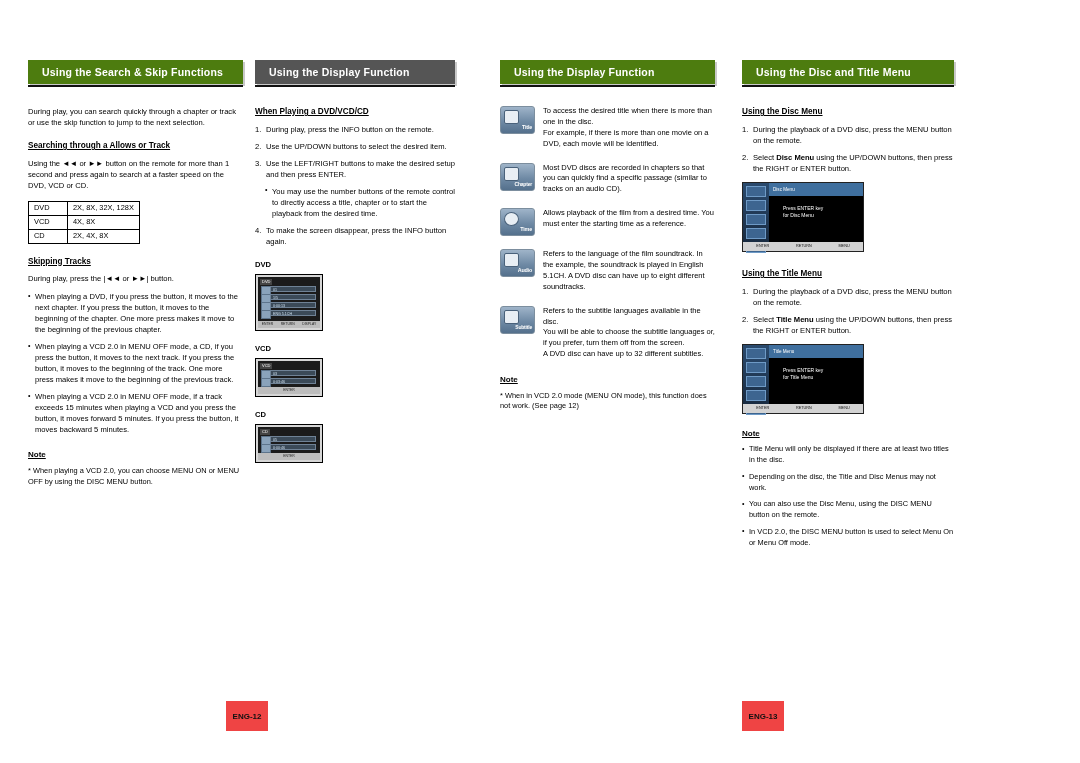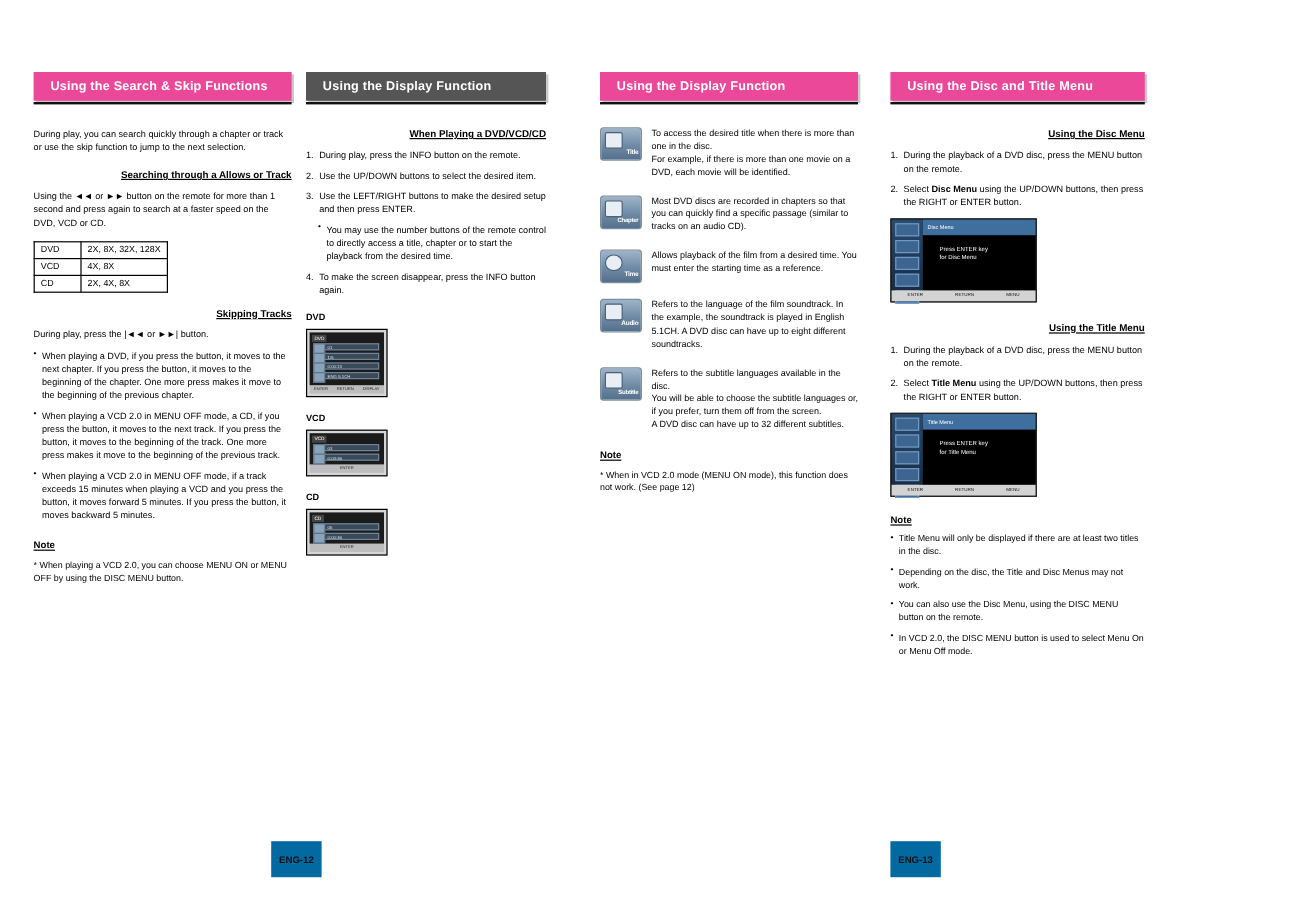--- a/index.html
+++ b/index.html
@@ -36,21 +36,21 @@
     height: 24px;
     display: flex;
     align-items: center;
     padding-left: 14px;
     font-size: 10.5px;
     font-weight: bold;
     color: #ffffff;
     letter-spacing: .2px;
     position: relative;
   }
-  .hdr.dark { background: #ec4899; }
+  .hdr.dark { background: #4d7c0f; }
   .hdr.darker { background: #555555; }
   .hdr::after {
     content: "";
     position: absolute;
     left: 0; bottom: -3px;
     width: 100%;
     height: 2px;
     background: #111;
   }
   .hdr-shadow { box-shadow: 2px 2px 0 #c9c9c9; }
@@ -60,21 +60,20 @@
     margin-top: 22px;
     font-size: 7.6px;
     line-height: 1.45;
   }
   p.t { margin: 0 0 7px 0; }
   .sub {
     font-size: 8.2px;
     font-weight: bold;
     text-decoration: underline;
     margin: 12px 0 6px 0;
-    text-align: right;
   }
   .sub.first { margin-top: 16px; }
   ol, ul { margin: 0; padding: 0; list-style: none; }
   li.num {
     position: relative;
     padding-left: 11px;
     margin-bottom: 6px;
   }
   li.num > .mk {
     position: absolute;
@@ -234,21 +233,21 @@
     display: flex; align-items: center;
     justify-content: space-around;
     font-size: 3.8px; color: #111;
   }
 
   
   .pagenum {
     position: absolute;
     bottom: 32px;
     width: 42px; height: 30px;
-    background: #0369a1;
+    background: #ef4444;
     color: #111;
     font-size: 8px;
     font-weight: bold;
     display: flex;
     align-items: center;
     justify-content: center;
   }
   .pagenum.left { left: 226px; }
   .pagenum.right { left: 742px; }
 </style>

